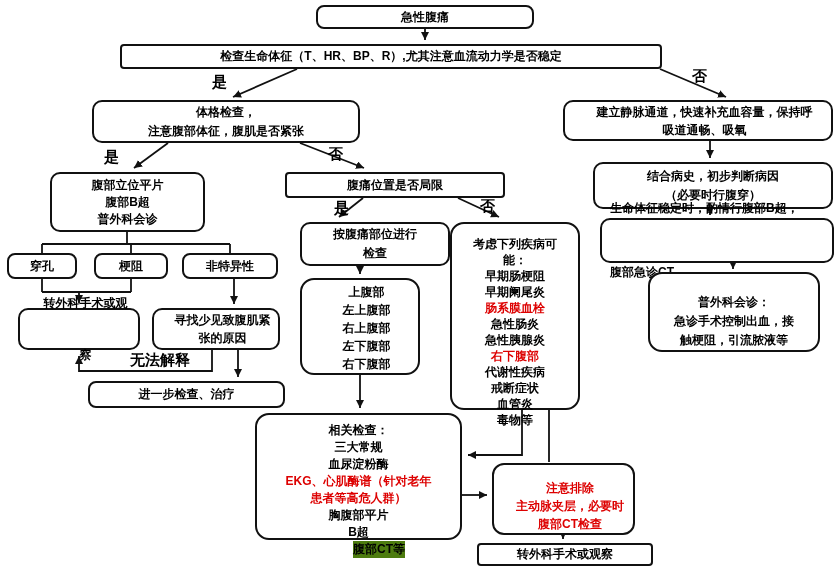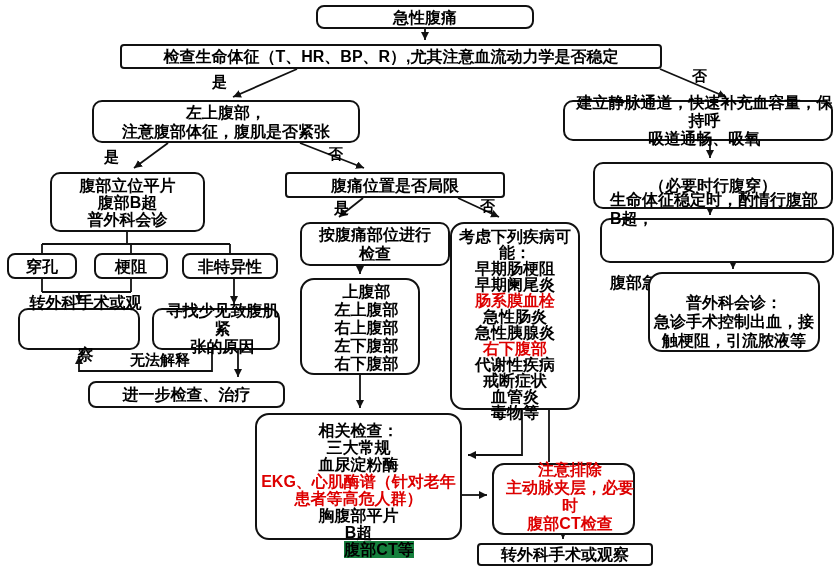--- a/index.html
+++ b/index.html
@@ -17,32 +17,32 @@
     position:absolute;
     box-sizing:border-box;
     border:2px solid #111;
     background:#fff;
     z-index:2;
     display:flex;
     flex-direction:column;
     justify-content:center;
     align-items:center;
     text-align:center;
-    font-size:16px;
+    font-size:12px;
     line-height:17px;
   }
   .node .ln{width:100%;}
   .r4{border-radius:4px;}
   .r8{border-radius:8px;}
   .r10{border-radius:10px;}
   .r14{border-radius:14px;justify-content:flex-end;}
   .top{justify-content:flex-start;overflow:visible;}
   .leftalign{align-items:flex-start;text-align:left;padding:0 8px;}
   .red{color:#dd0000;}
-  .hl{background:#15803d;display:inline-block;padding:0 0;margin-left:41px;}
+  .hl{background:#4d7c0f;display:inline-block;padding:0 0;margin-left:41px;}
   .lbl{
     position:absolute;z-index:3;
     font-size:15px;line-height:16px;
     background:transparent;
   }
   .lh16 .ln{line-height:16px;}
   .lh18 .ln{line-height:18px;margin-left:13px;}
   .lh19 .ln{line-height:19px;}
 </style>
 </head>
@@ -90,30 +90,31 @@
 
   <div class="node r8" style="left:316px;top:5px;width:218px;height:24px;">
     <div class="ln">急性腹痛</div>
   </div>
 
   <div class="node r4" style="left:120px;top:44px;width:542px;height:25px;">
     <div class="ln">检查生命体征（T、HR、BP、R）,尤其注意血流动力学是否稳定</div>
   </div>
 
   <div class="node r10 lh19" style="left:92px;top:100px;width:268px;height:43px;">
-    <div class="ln">左上腹部，</div>
+    <div class="ln">体格检查，</div>
     <div class="ln">注意腹部体征，腹肌是否紧张</div>
   </div>
 
   <div class="node r10 lh18" style="left:563px;top:100px;width:270px;height:41px;">
     <div class="ln">建立静脉通道，快速补充血容量，保持呼</div>
     <div class="ln">吸道通畅、吸氧</div>
   </div>
 
   <div class="node r10 lh19" style="left:593px;top:162px;width:240px;height:47px;">
+    <div class="ln">结合病史，初步判断病因</div>
     <div class="ln">（必要时行腹穿）</div>
   </div>
 
   <div class="node r10 lh19 leftalign" style="left:600px;top:218px;width:234px;height:45px;gap:45px;">
     <div class="ln">生命体征稳定时，酌情行腹部B超，</div>
     <div class="ln">腹部急诊CT</div>
   </div>
 
   <div class="node r14 lh19" style="left:648px;top:272px;width:172px;height:80px;">
     <div class="ln">普外科会诊：</div>
@@ -161,21 +162,21 @@
   </div>
 
   <div class="node r14 lh18" style="left:300px;top:278px;width:120px;height:97px;">
     <div class="ln">上腹部</div>
     <div class="ln">左上腹部</div>
     <div class="ln">右上腹部</div>
     <div class="ln">左下腹部</div>
     <div class="ln">右下腹部</div>
   </div>
 
-  <div class="node r14 lh16 top" style="left:450px;top:222px;width:130px;height:188px;padding-top:5px;">
+  <div class="node r14 lh16 top" style="left:450px;top:222px;width:130px;height:188px;padding-top:12px;">
     <div class="ln">考虑下列疾病可</div>
     <div class="ln">能：</div>
     <div class="ln">早期肠梗阻</div>
     <div class="ln">早期阑尾炎</div>
     <div class="ln red">肠系膜血栓</div>
     <div class="ln">急性肠炎</div>
     <div class="ln">急性胰腺炎</div>
     <div class="ln red">右下腹部</div>
     <div class="ln">代谢性疾病</div>
     <div class="ln">戒断症状</div>

